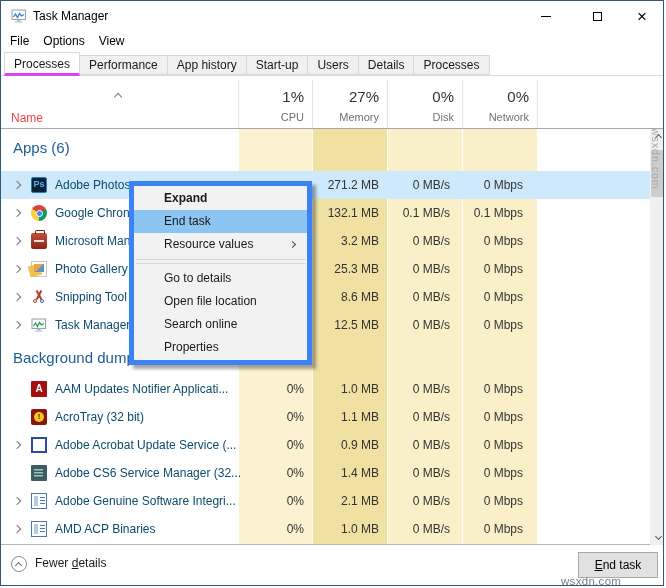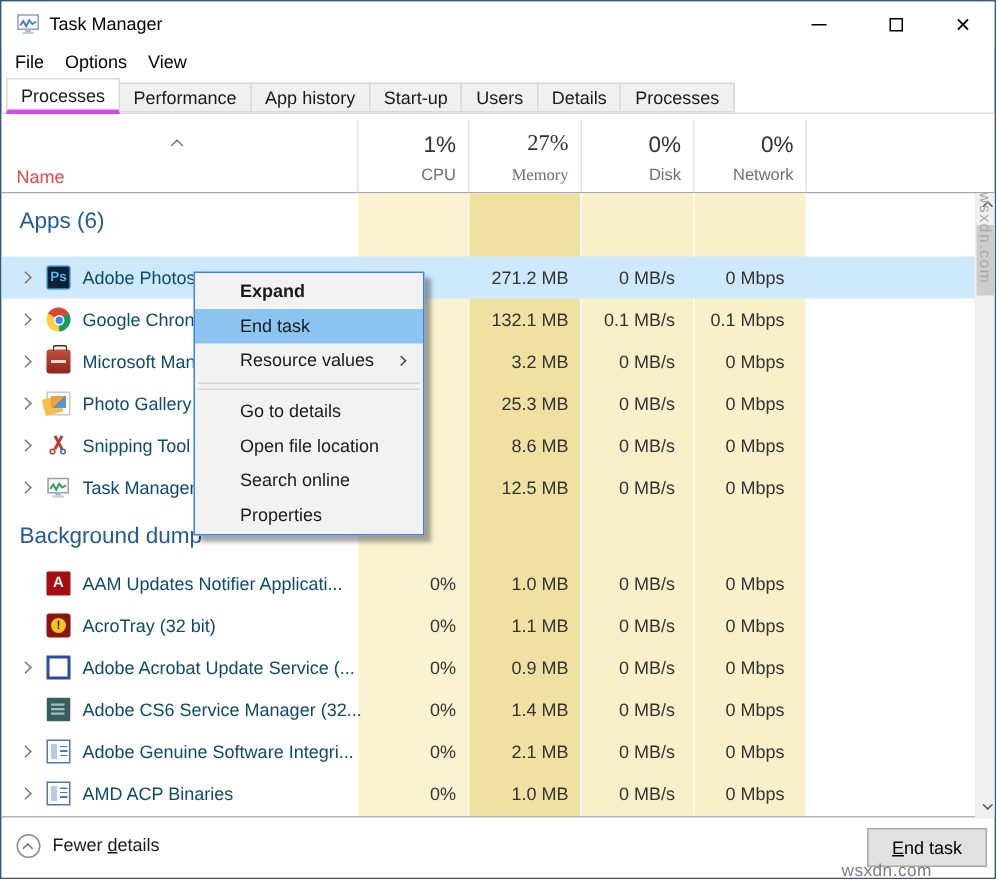--- a/index.html
+++ b/index.html
@@ -76,21 +76,21 @@
   .ic-winapp::before{content:'';position:absolute;left:2px;top:2px;width:4px;height:10px;background:#b3cbe4;}
   .ic-winapp::after{content:'';position:absolute;left:8px;top:3px;width:5px;height:8px;
     background:repeating-linear-gradient(to bottom,#4a78b8 0 1px,transparent 1px 3px);}
   
   .sb{position:absolute;left:649px;top:128px;width:16px;height:416px;background:#f0f0f0;}
   .sb-up{position:absolute;left:0;top:0;width:16px;height:17px;display:flex;align-items:center;justify-content:center;}
   .sb-down{position:absolute;left:0;bottom:0;width:16px;height:17px;display:flex;align-items:center;justify-content:center;}
   .sb .chev{width:5px;height:5px;border-color:#5c5c5c;}
   .sb-thumb{position:absolute;left:1px;top:21px;width:14px;height:47px;background:#cdcdcd;}
   
-  .cmenu{position:absolute;left:128px;top:180px;width:154px;background:#f2f2f2;border:1px solid #3b82f6;
+  .cmenu{position:absolute;left:128px;top:180px;width:183px;background:#f2f2f2;border:5px solid #3b82f6;
     box-shadow:4px 4px 3px rgba(0,0,0,.35);z-index:20;padding:1px 0;}
   .citem{position:relative;height:23px;line-height:23px;padding-left:30px;font-size:12px;color:#1a1a1a;white-space:nowrap;}
   .citem.bold{font-weight:bold;}
   .citem .subarrow{position:absolute;right:12px;top:9px;width:5px;height:5px;border-top:1.5px solid #444;border-right:1.5px solid #444;transform:rotate(45deg);}
   .csep{height:1px;background:#d6d6d6;margin:3px 2px;}
   
   .footer{position:absolute;left:0;top:545px;right:0;height:41px;background:#fff;}
   .fewer{position:absolute;left:10px;top:8px;height:22px;cursor:default;}
   .fd-circle{position:absolute;left:0;top:2px;width:16px;height:16px;border:1px solid #8a8a8a;border-radius:50%;}
   .fd-circle .chev{position:absolute;left:4px;top:6px;width:5px;height:5px;border-color:#6e6e6e;}
@@ -142,21 +142,21 @@
     <span class="name-h">Name</span>
   <div class="vsep" style="left: 237px;"></div>
       <div class="vsep" style="left: 311px;"></div>
       <div class="vsep" style="left: 386px;"></div>
       <div class="vsep" style="left: 461px;"></div>
       <div class="vsep" style="left: 536px;"></div>
       <div class="stat" style="left: 237px; width: 74px;">
         <div class="pct">1%</div>
         <div class="lbl">CPU</div>
       </div>
-      <div class="stat" style="left: 311px; width: 75px; font-family: Liberation Serif, serif;">
+      <div class="stat" style="left: 311px; width: 75px;">
         <div class="pct">27%</div>
         <div class="lbl">Memory</div>
       </div>
       <div class="stat" style="left: 386px; width: 75px;">
         <div class="pct">0%</div>
         <div class="lbl">Disk</div>
       </div>
       <div class="stat" style="left: 461px; width: 75px;">
         <div class="pct">0%</div>
         <div class="lbl">Network</div>

